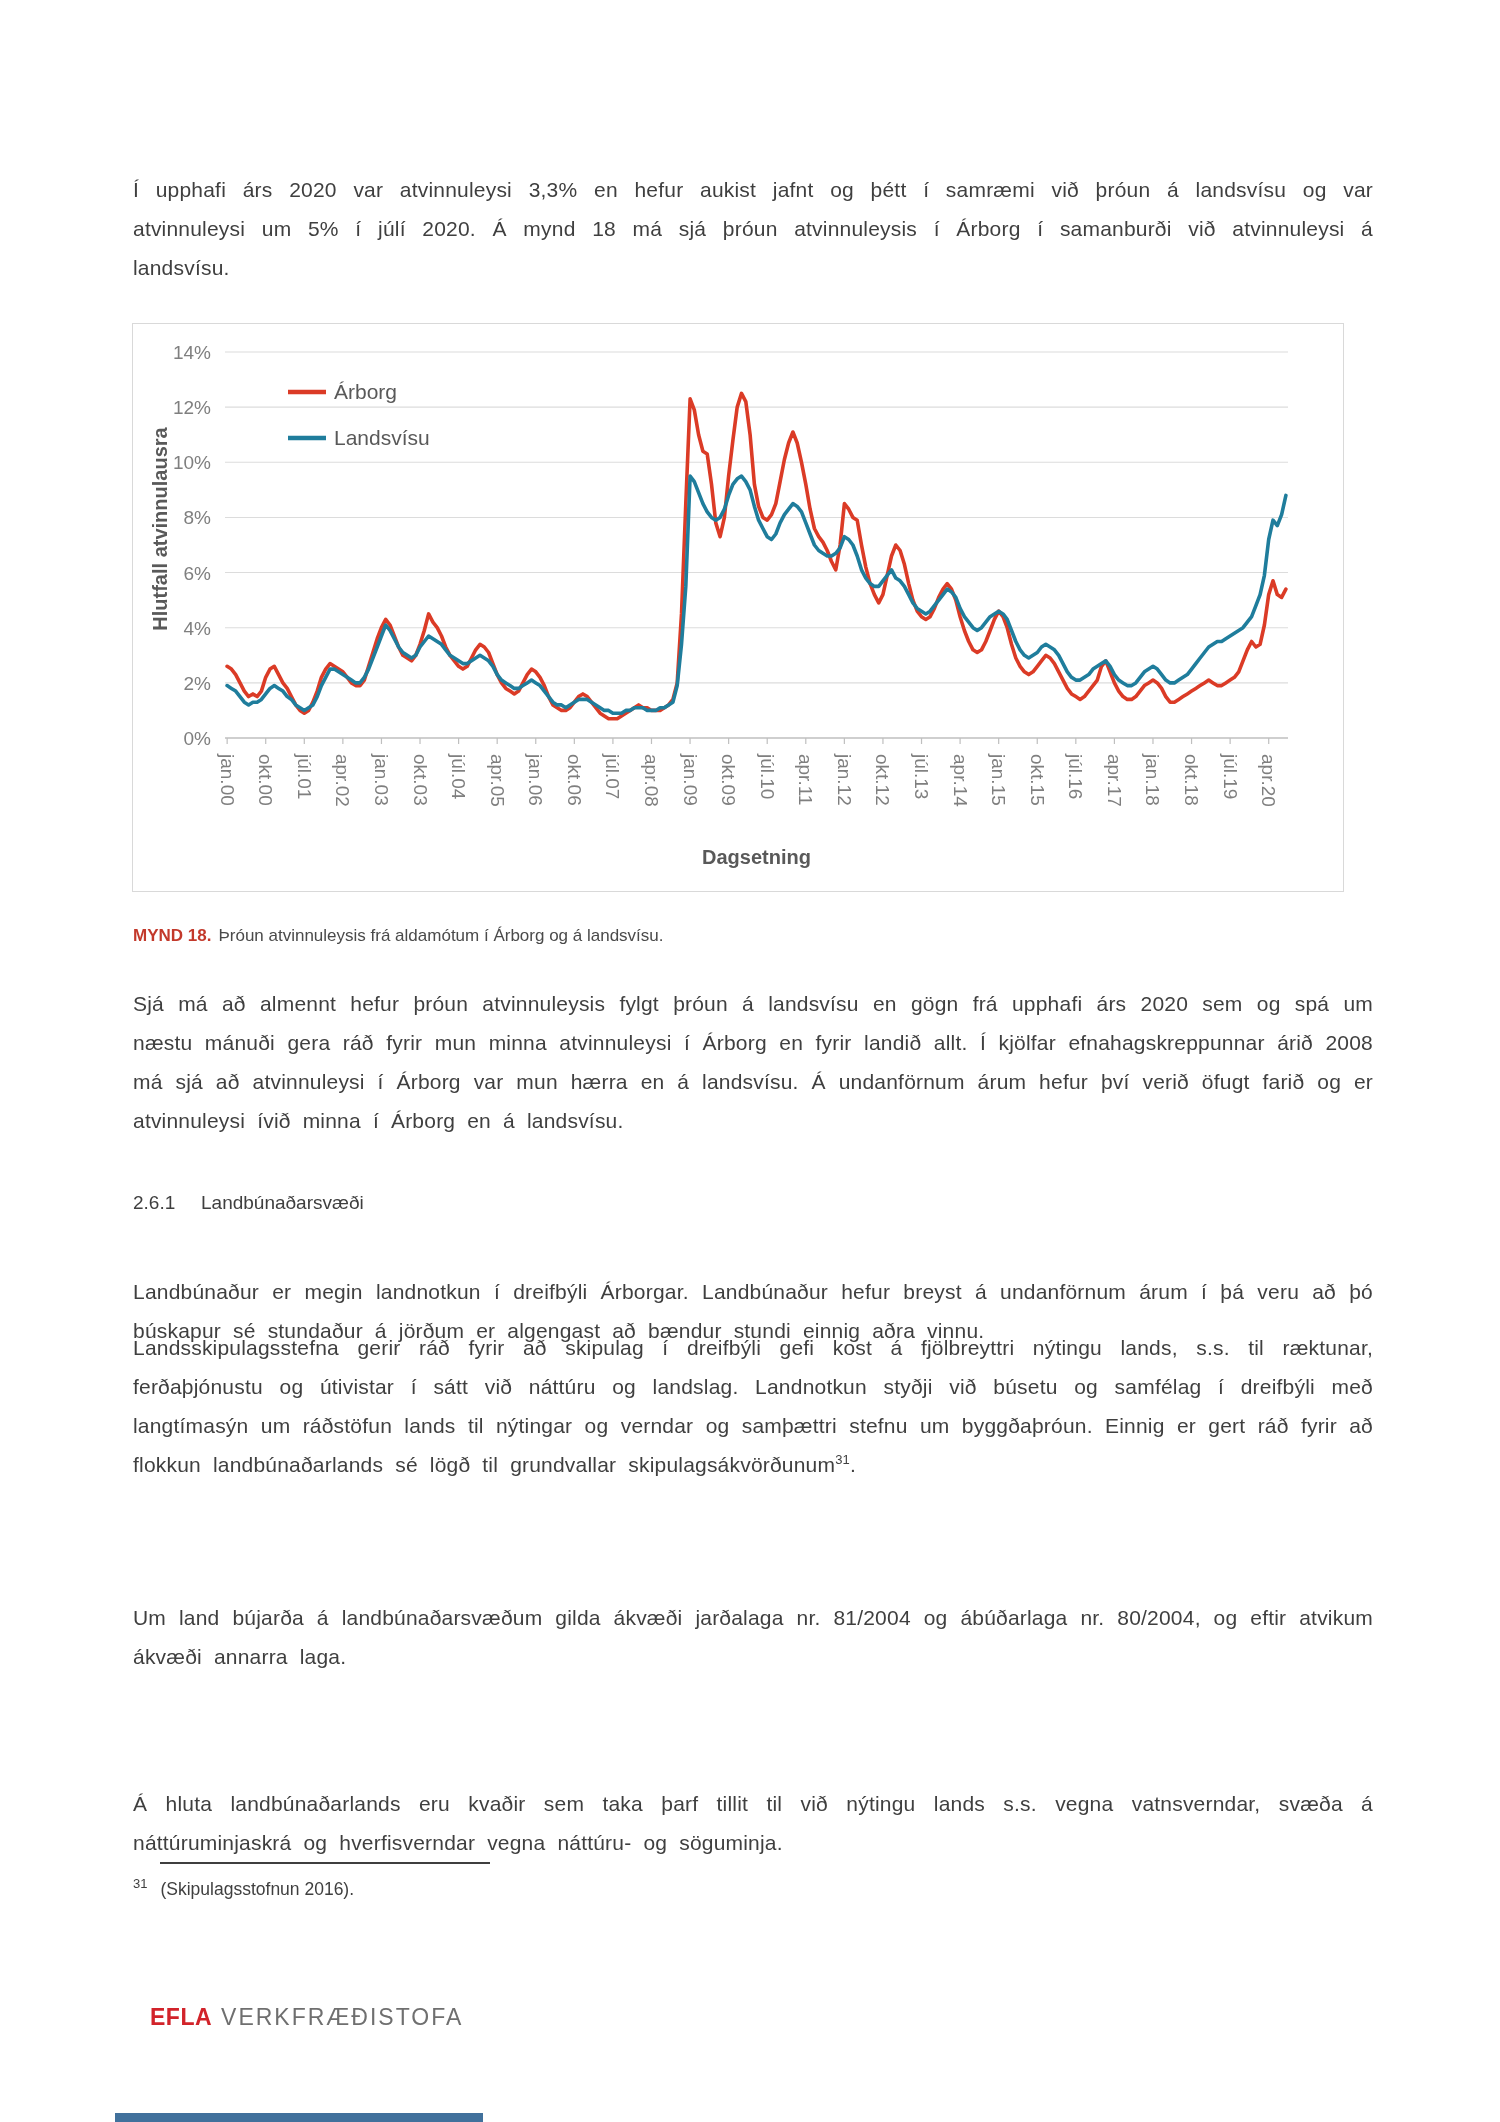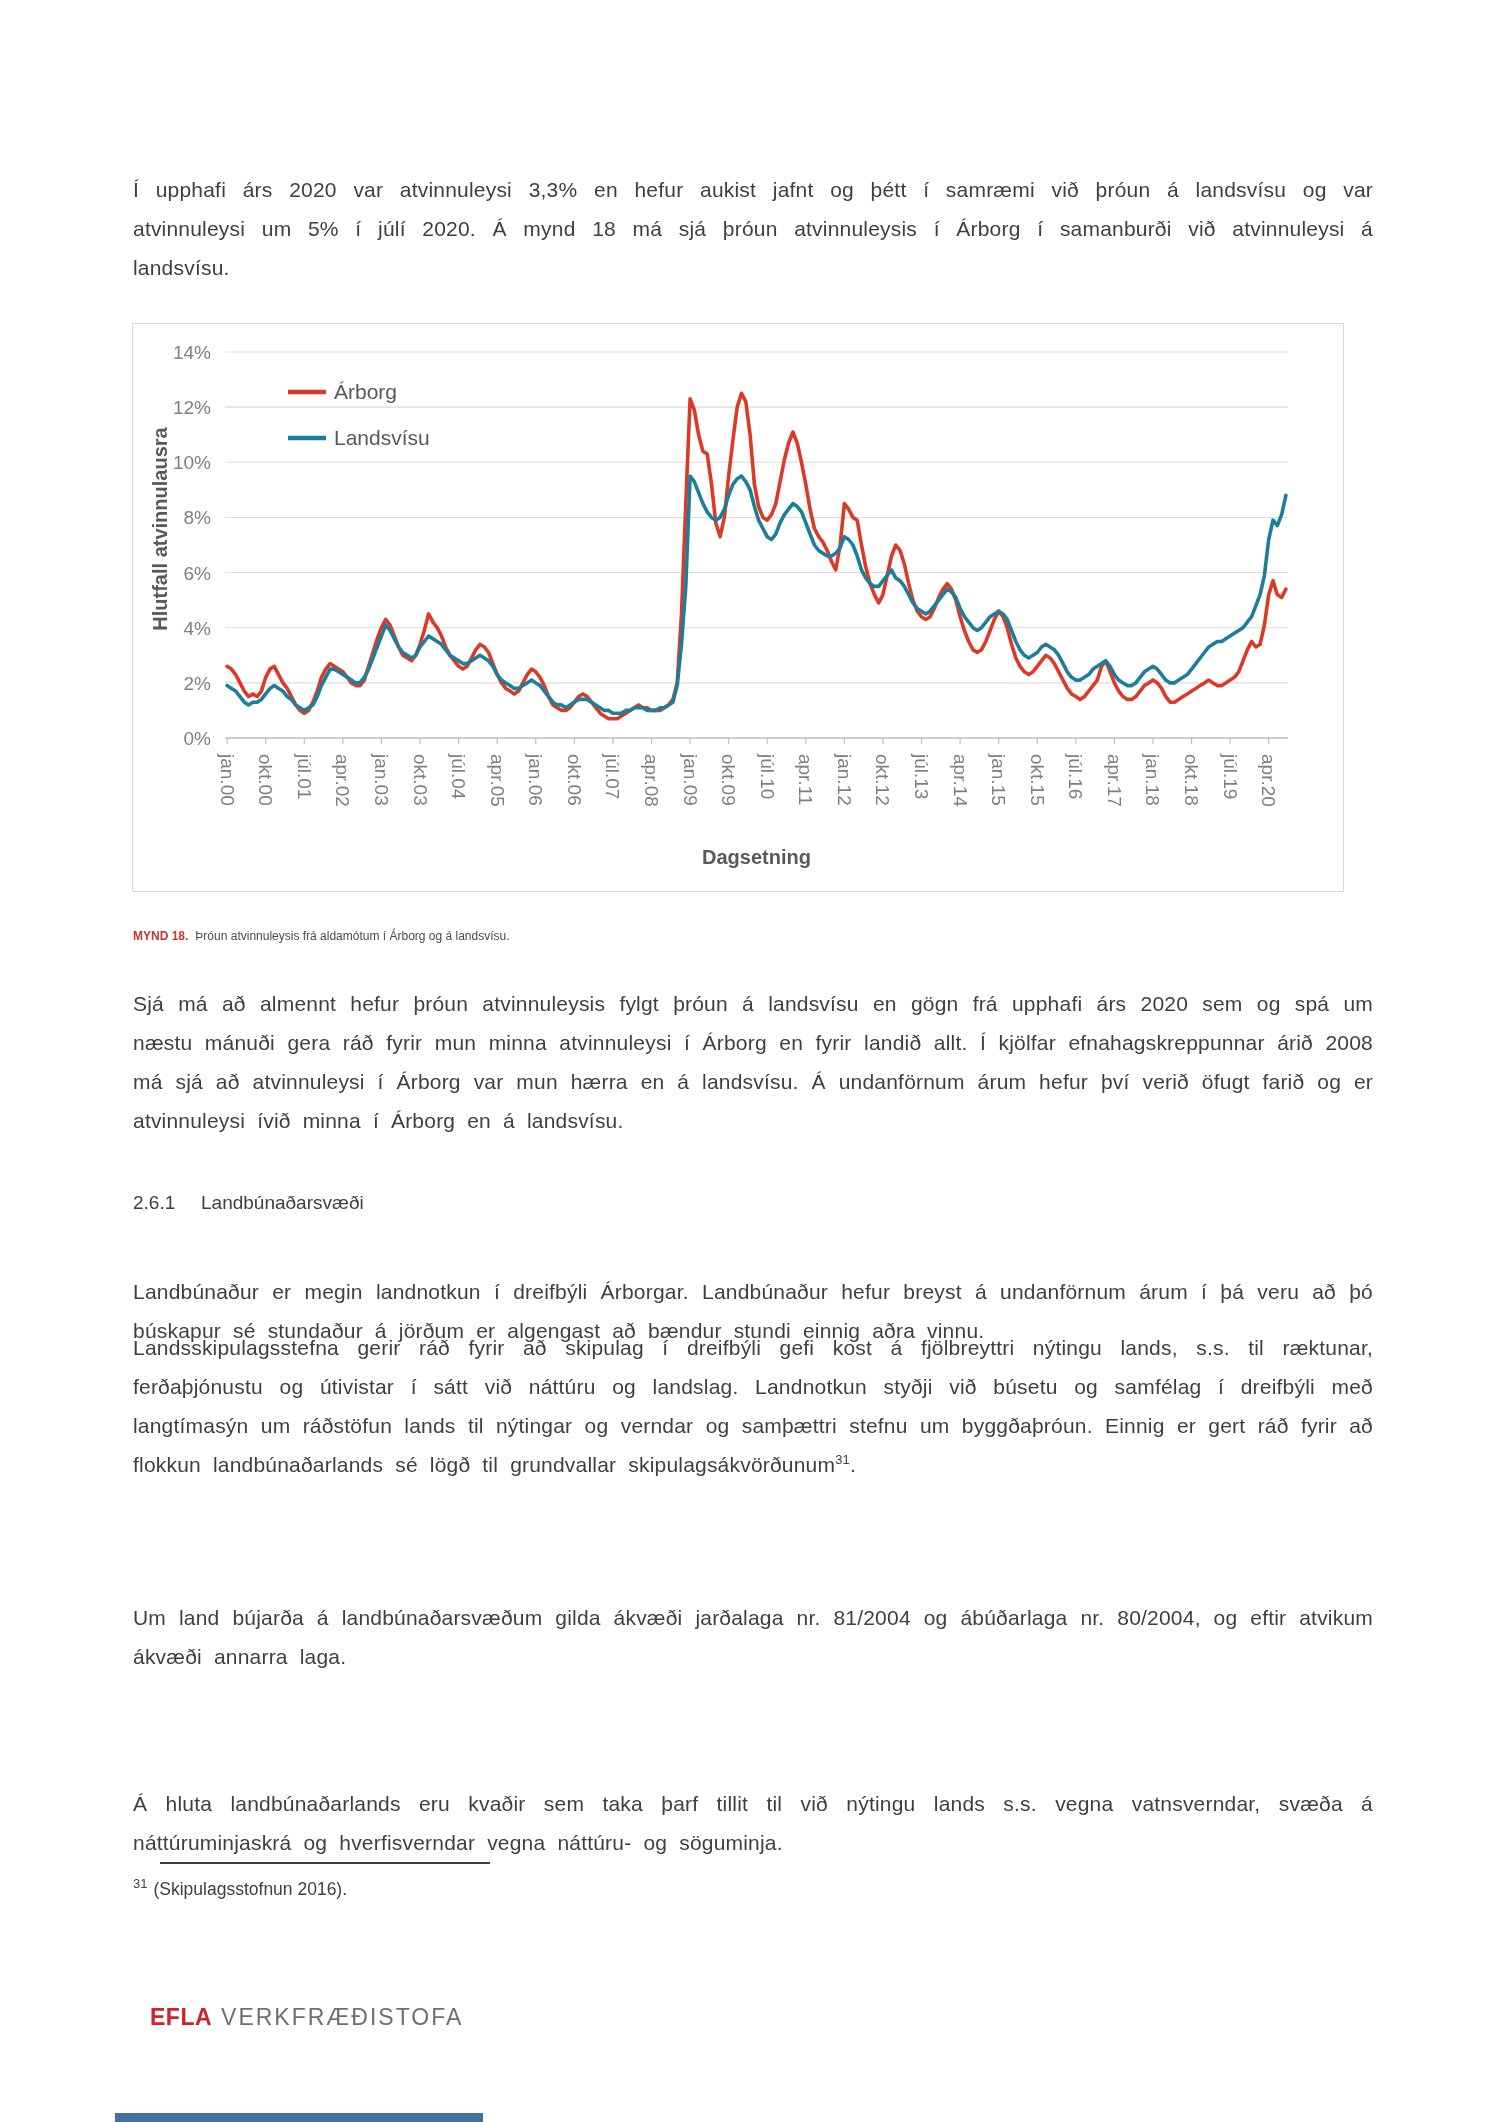--- a/index.html
+++ b/index.html
@@ -7,33 +7,33 @@
         font-family:"Liberation Sans",sans-serif;color:#3f3f3f;}
   .body-par{position:absolute;left:133px;width:1240px;margin:0;
             font-size:21px;line-height:39px;letter-spacing:0.2px;word-spacing:6px;
             text-align:justify;color:#3f3f3f;}
   .chart-box{position:absolute;left:132px;top:323px;width:1212px;height:569px;margin:0;
              border:1px solid #d9d9d9;background:#ffffff;box-sizing:border-box;}
   .chart-box svg{display:block;width:1210px;height:567px;font-family:"Liberation Sans",sans-serif;}
   .ax-lab{font-size:19px;fill:#7f7f7f;}
   .ax-title{font-size:20px;font-weight:bold;fill:#595959;}
   .legend-lab{font-size:21px;fill:#595959;}
-  .caption{position:absolute;left:133px;top:924px;width:1240px;margin:0;font-size:12px;line-height:24px;}
+  .caption{position:absolute;left:133px;top:924px;width:1240px;margin:0;font-size:17px;line-height:24px;}
   .caption-label{font-weight:bold;color:#c3392b;margin-right:7px;}
   .caption-text{color:#4a4a4a;}
   .heading{position:absolute;left:133px;top:1192px;width:1240px;margin:0;
            font-size:19px;font-weight:400;color:#3f3f3f;}
   .h-num{display:inline-block;min-width:68px;}
   sup{font-size:13px;vertical-align:super;line-height:0;}
   .p1{top:170px;} .p2{top:984px;} .p3{top:1272px;} .p4{top:1328px;} .p5{top:1598px;} .p6{top:1784px;}
   .footnote-rule{position:absolute;left:160px;top:1862px;width:330px;height:0;
                  border-top:2px solid #3f3f3f;}
   .footnote{position:absolute;left:133px;top:1876px;width:1240px;margin:0;
             font-size:17.5px;line-height:26px;color:#3f3f3f;}
-  .footnote .fn-text{margin-left:6px;text-align:center;}
+  .footnote .fn-text{margin-left:13px;text-align:center;}
   .footer-logo{position:absolute;left:150px;top:2004px;font-size:23px;text-align:right;}
   .logo-efla{font-weight:bold;color:#d2232a;letter-spacing:0.5px;margin-right:9px;}
   .logo-rest{color:#6f6f6f;font-weight:400;letter-spacing:2px;}
   .bottom-bar{position:absolute;left:115px;top:2113px;width:368px;height:9px;background:#41719c;}
 </style>
 </head>
 <body>
 
 <div class="page">
 

